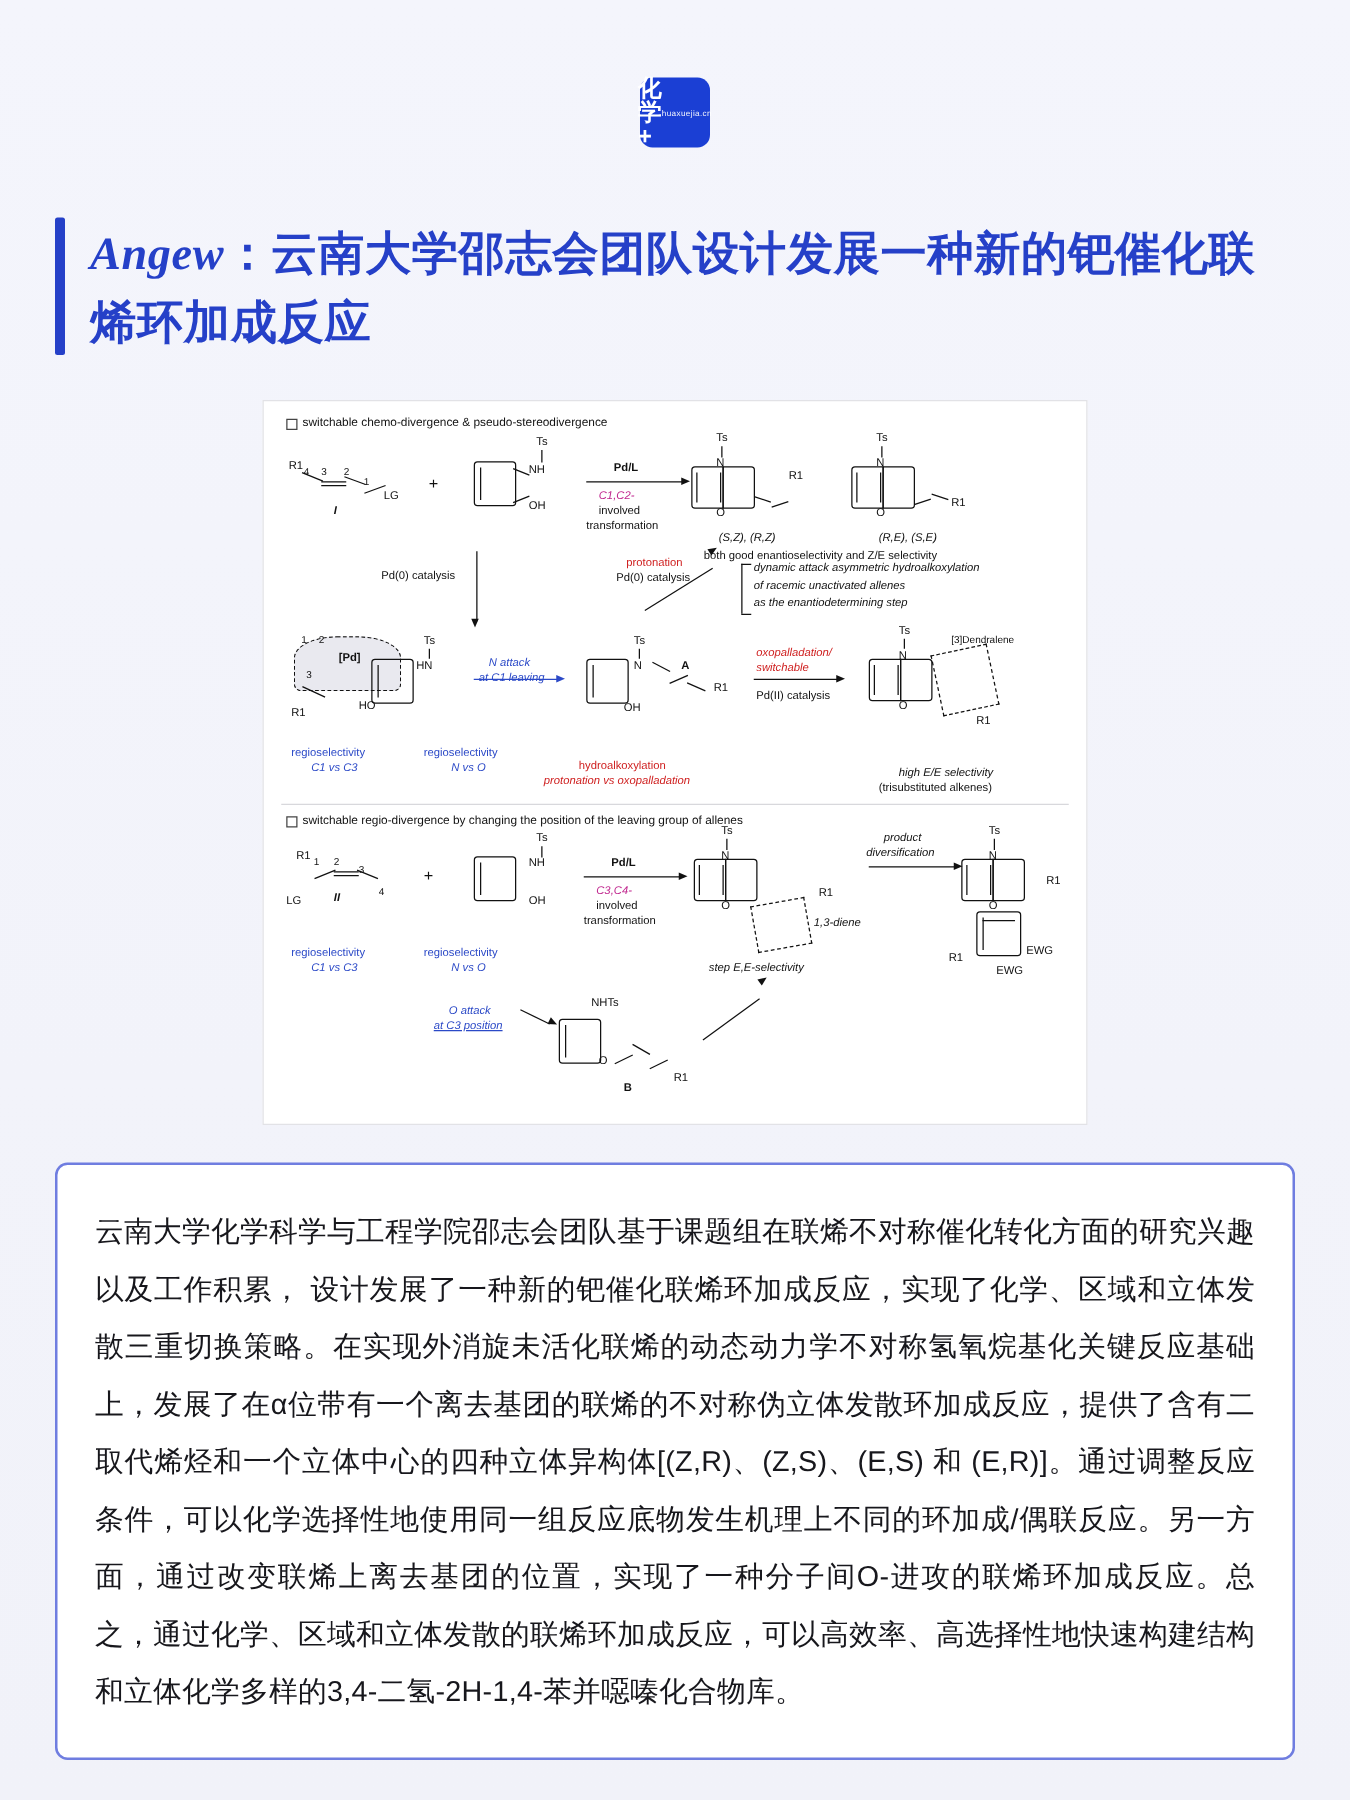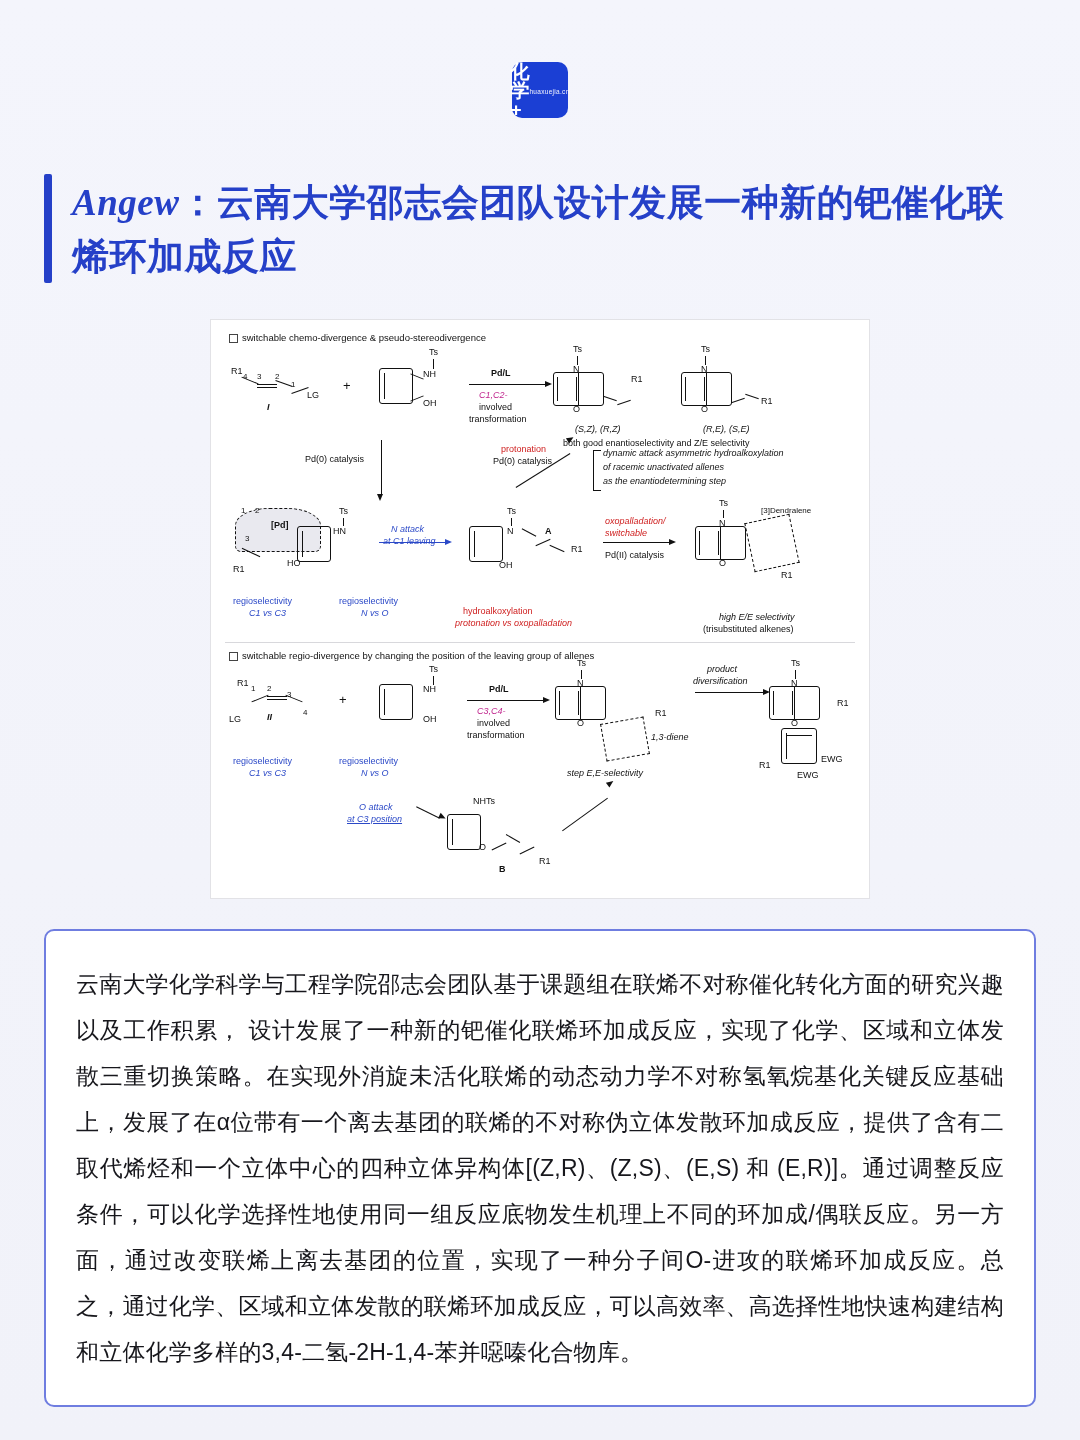--- a/index.html
+++ b/index.html
@@ -384,21 +384,21 @@
       <div class="lbl sm" style="left:550px; top:186px;">[3]Dendralene</div>
       <div class="lbl" style="left:570px; top:250px;">R1</div>
       <div class="lbl it" style="left:508px; top:292px;">high E/E selectivity</div>
       <div class="lbl" style="left:492px; top:304px;">(trisubstituted alkenes)</div>
 
       <div class="lbl blue" style="left:22px; top:276px;">regioselectivity</div>
       <div class="lbl blue it" style="left:38px; top:288px;">C1 vs C3</div>
       <div class="lbl blue" style="left:128px; top:276px;">regioselectivity</div>
       <div class="lbl blue it" style="left:150px; top:288px;">N vs O</div>
       <div class="lbl red" style="left:252px; top:286px;">hydroalkoxylation</div>
-      <div class="lbl red it" style="left:244px; top:298px;">protonation vs oxopalladation</div>
+      <div class="lbl red it" style="left:224px; top:298px;">protonation vs oxopalladation</div>
 
       <div class="hr-divider" style="top:322px;"></div>
       <div class="chk" style="left:18px; top:332px;"></div>
       <div class="lbl" style="left:31px; top:330px; font-size:9.5px;">switchable regio-divergence by changing the position of the leaving group of allenes</div>
 
       <div class="lbl" style="left:26px; top:358px;">R1</div>
       <div class="lbl" style="left:18px; top:394px;">LG</div>
       <div class="line" style="left:40px; top:378px; width:18px; transform:rotate(-22deg);"></div>
       <div class="line" style="left:56px; top:376px; width:20px;"></div>
       <div class="line" style="left:56px; top:379px; width:20px;"></div>

